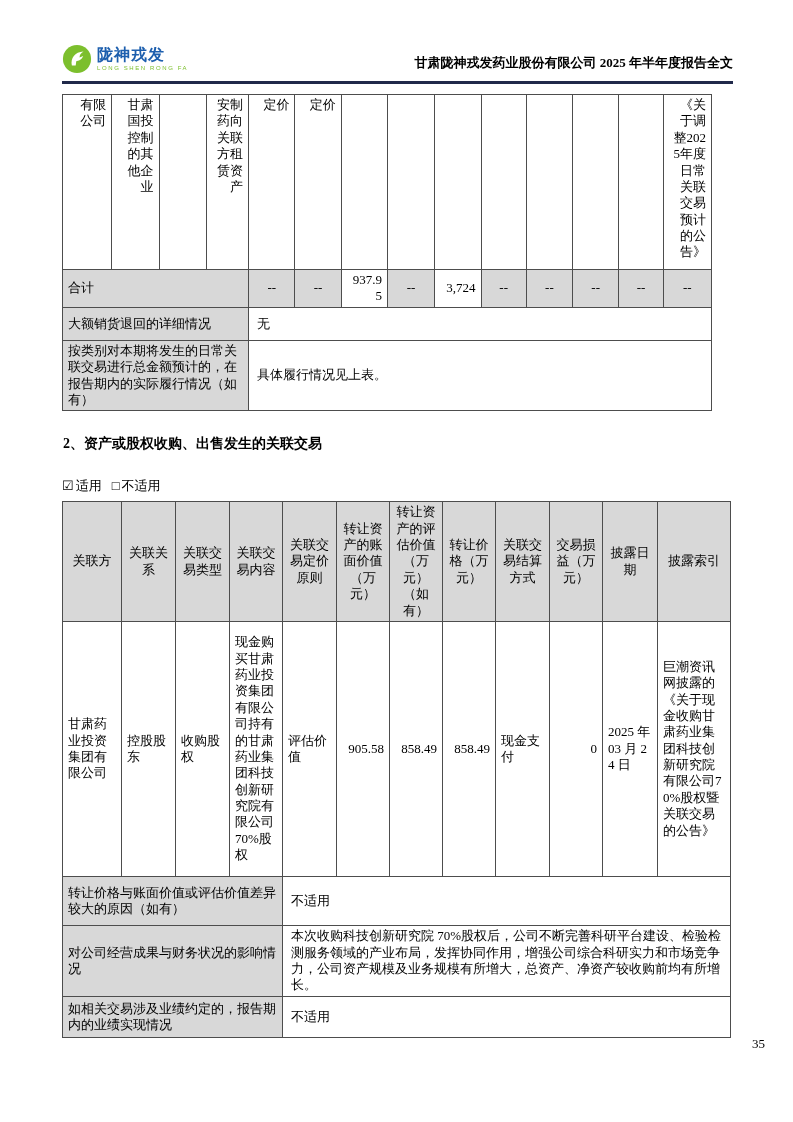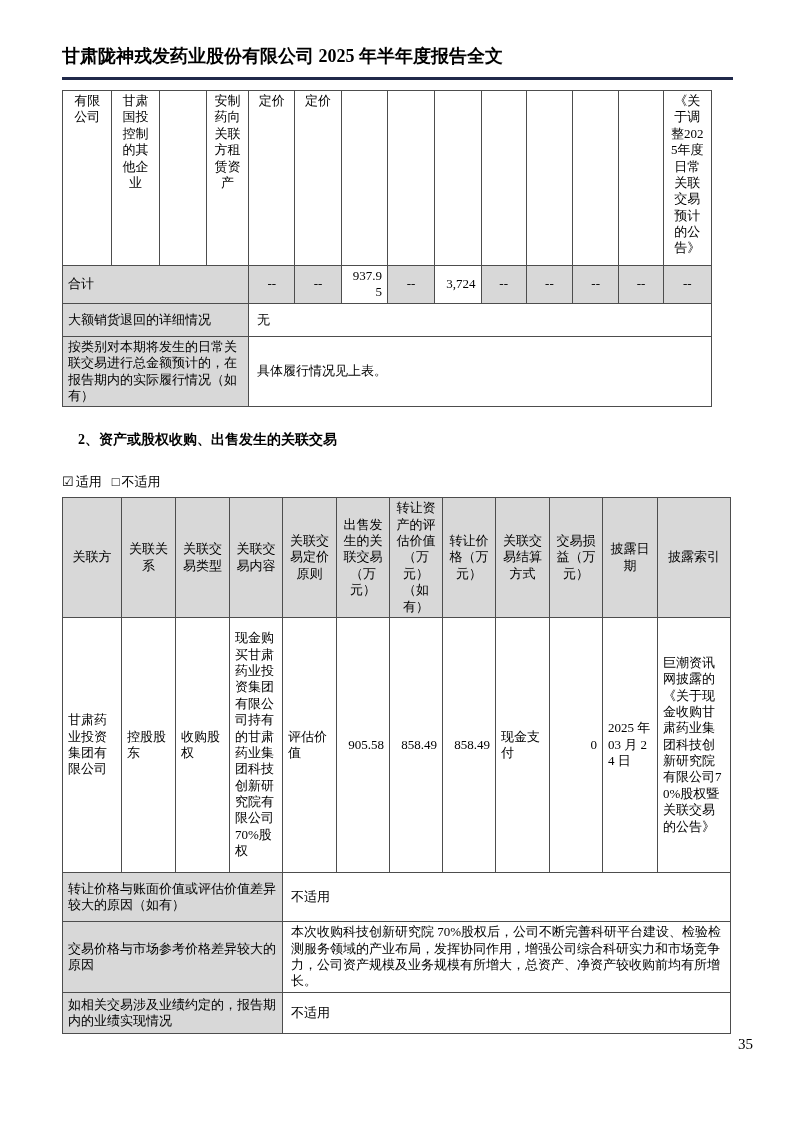--- a/index.html
+++ b/index.html
@@ -11,54 +11,64 @@
   
   .hdr{display:flex;justify-content:space-between;align-items:flex-end;
        border-bottom:3px solid #20294a;padding-bottom:7px;}
   .logo{display:flex;align-items:center;gap:5px;}
   .logo svg{width:30px;height:30px;display:block;}
   .logo-txt{display:flex;flex-direction:column;line-height:1;}
   .logo-cn{font-size:16px;font-weight:bold;color:#1d5fae;letter-spacing:1px;
            font-family:"Liberation Sans",sans-serif;}
   .logo-en{font-size:6px;color:#7cbf2d;letter-spacing:1.6px;margin-top:2px;
            font-family:"Liberation Sans",sans-serif;}
-  .hdr-title{font-size:18px;font-weight:bold;padding-bottom:2px;}
+  .hdr-title{font-size:13px;font-weight:bold;padding-bottom:2px;}
   
   table{border-collapse:collapse;table-layout:fixed;font-size:13px;line-height:1.26;}
   td,th{border:1px solid #4d4d4d;padding:2px 5px;word-break:break-all;
         overflow:hidden;font-weight:normal;}
   .grey{background:#d8d8d8;}
   .t1{width:650px;margin-top:10px;}
-  .t1 .cont td{vertical-align:top;text-align:center;height:170px;border-radius:6px;}
+  .t1 .cont td{vertical-align:top;text-align:right;height:170px;border-radius:6px;}
   .t1 .total td{height:30px;vertical-align:middle;text-align:center;}
   .t1 .total .lab{text-align:left;}
   .t1 .total .num{text-align:right;}
   .note-lab{text-align:left;vertical-align:middle;}
   .note-val{text-align:left;vertical-align:middle;padding-left:8px;}
   .nh30 td{height:28px;} .nh56 td{height:54px;} .nh36 td{height:34px;}
   .nh46 td{height:44px;} .nh70 td{height:66px;} .nh38 td{height:36px;}
   
-  .sec-h{font-size:14px;font-weight:bold;margin:24px 0 0 16px;}
+  .sec-h{font-size:14px;font-weight:bold;margin:24px 0 0 1px;}
   .applic{font-size:13px;margin:24px 0 6px 0;}
   .applic .box{margin-right:2px;}
   .applic .grp{margin-right:10px;}
   
   .t2{width:668px;}
   .t2 th{background:#d8d8d8;text-align:center;vertical-align:middle;height:110px;}
   .t2 .data td{vertical-align:middle;text-align:left;height:250px;}
   .t2 .data .num{text-align:right;}
   
-  .pagenum{position:absolute;right:40px;top:1036px;font-size:15px;}
+  .pagenum{position:absolute;right:28px;top:1036px;font-size:13px;}
 </style>
 </head>
 <body>
 
 <div class="page">
 
   <div class="hdr">
+    <div class="logo">
+      <svg viewBox="0 0 32 32">
+        <circle cx="16" cy="16" r="15" fill="#7cbf2d"></circle>
+        <path d="M10.5 23 C9 15 13.5 8.5 23 8 C19.5 10.2 18.6 12.4 18.8 14.4 L22.6 12.8 C21 17 17.4 18.2 15.2 18.3 L14.6 23 Z" fill="#ffffff"></path>
+      </svg>
+      <div class="logo-txt">
+        <span class="logo-cn">陇神戎发</span>
+        <span class="logo-en">LONG SHEN RONG FA</span>
+      </div>
+    </div>
     <div class="hdr-title">甘肃陇神戎发药业股份有限公司 2025 年半年度报告全文</div>
   </div>
 
   <table class="t1">
     <colgroup>
       <col style="width:49px">
         <col style="width:47px">
         <col style="width:47px">
         <col style="width:42px">
       <col style="width:46px">
@@ -134,21 +144,21 @@
         <col style="width:55px">
         <col style="width:73px">
     </colgroup>
     <tbody>
         <tr>
       <th>关联方</th>
       <th>关联关系</th>
       <th>关联交易类型</th>
       <th>关联交易内容</th>
       <th>关联交易定价原则</th>
-      <th>出售发生的关联交易（万元）</th>
+      <th>转让资产的账面价值（万元）</th>
       <th>转让资产的评估价值（万元）（如有）</th>
       <th>转让价格（万元）</th>
       <th>关联交易结算方式</th>
       <th>交易损益（万元）</th>
       <th>披露日期</th>
       <th>披露索引</th>
     </tr>
     <tr class="data">
       <td>甘肃药业投资集团有限公司</td>
       <td>控股股东</td>
@@ -161,21 +171,21 @@
       <td>现金支付</td>
       <td class="num">0</td>
       <td>2025 年 03 月 24 日</td>
       <td>巨潮资讯网披露的《关于现金收购甘肃药业集团科技创新研究院有限公司70%股权暨关联交易的公告》</td>
     </tr>
     <tr class="nh46">
       <td class="grey note-lab" colspan="4">转让价格与账面价值或评估价值差异较大的原因（如有）</td>
       <td class="note-val" colspan="8">不适用</td>
     </tr>
     <tr class="nh70">
-      <td class="grey note-lab" colspan="4">交易价格与市场参考价格差异较大的原因</td>
+      <td class="grey note-lab" colspan="4">对公司经营成果与财务状况的影响情况</td>
       <td class="note-val" colspan="8">本次收购科技创新研究院 70%股权后，公司不断完善科研平台建设、检验检测服务领域的产业布局，发挥协同作用，增强公司综合科研实力和市场竞争力，公司资产规模及业务规模有所增大，总资产、净资产较收购前均有所增长。</td>
     </tr>
     <tr class="nh38">
       <td class="grey note-lab" colspan="4">如相关交易涉及业绩约定的，报告期内的业绩实现情况</td>
       <td class="note-val" colspan="8">不适用</td>
     </tr>
   </tbody>
     </table>
 
   <div class="pagenum">35</div>

